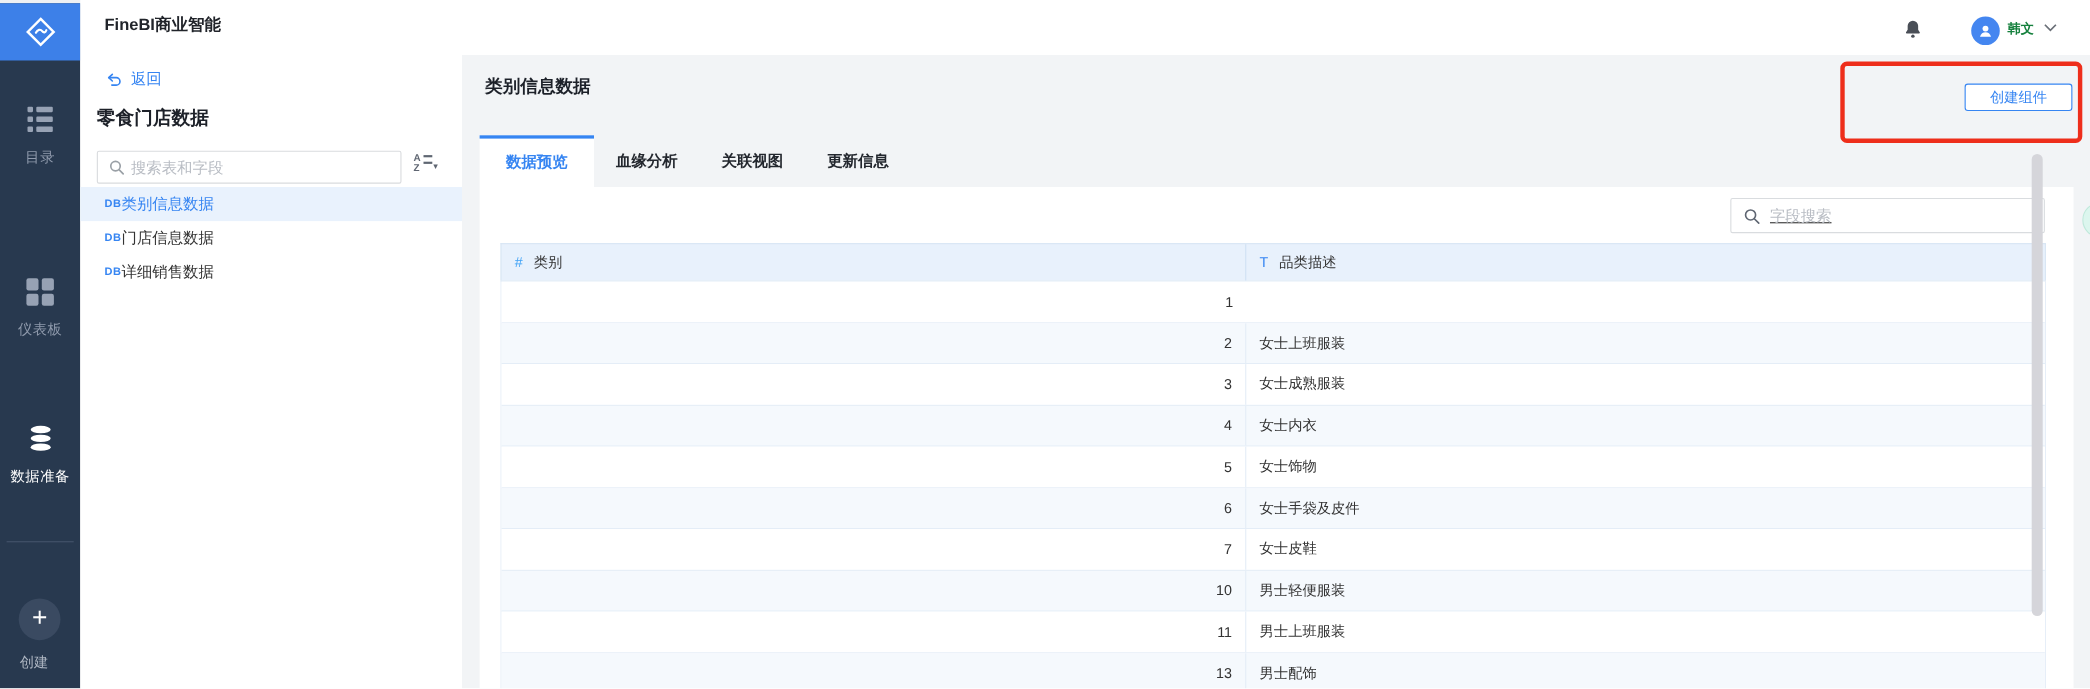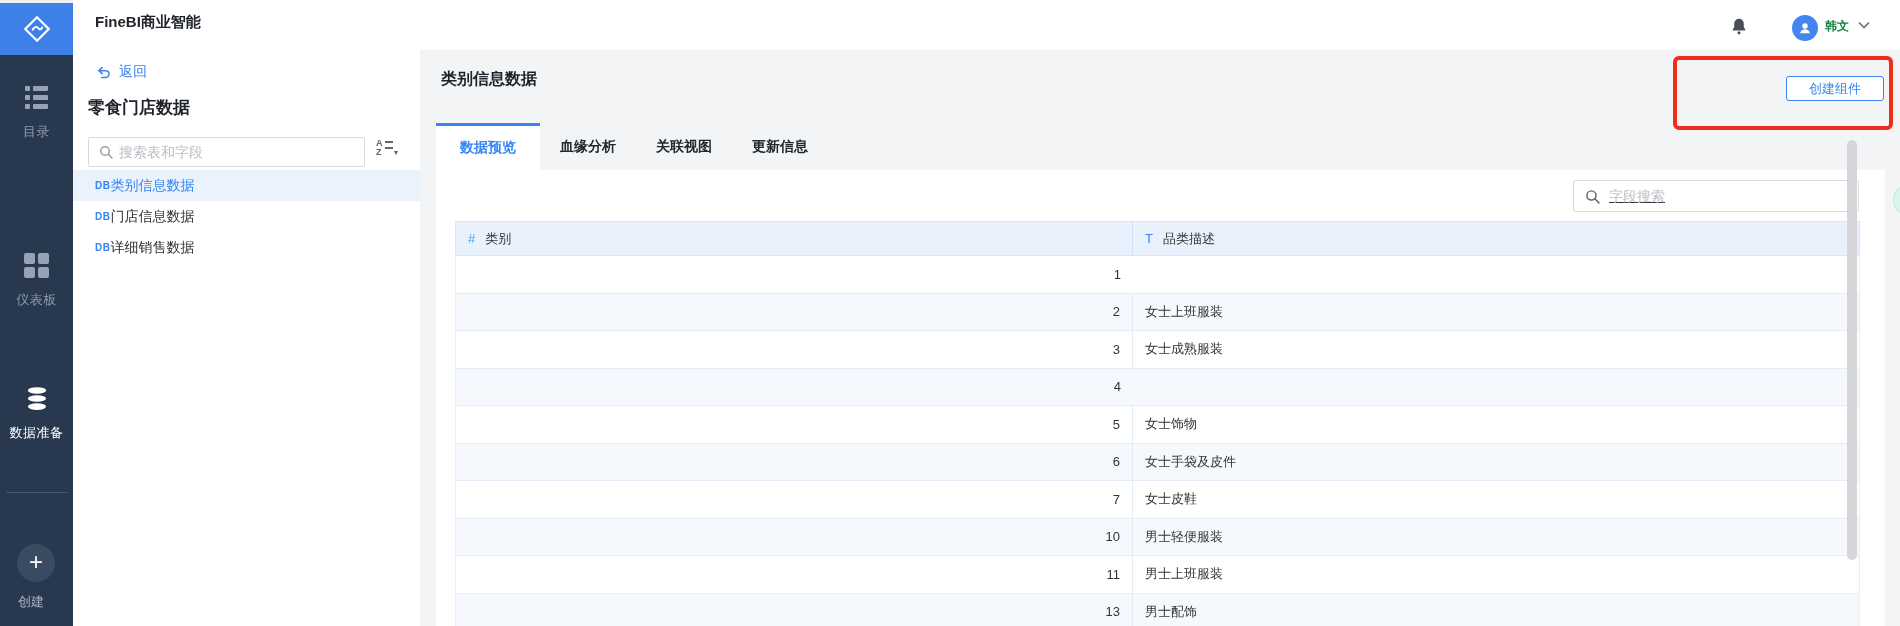--- a/index.html
+++ b/index.html
@@ -12,21 +12,21 @@
   body{font-family:"Liberation Sans","DejaVu Sans",sans-serif;}
   .stage{position:relative;width:1900px;height:626px;background:#fff;overflow:hidden;}
   .topstrip{position:absolute;left:0;top:0;width:1900px;height:3px;background:#eef0f3;}
 
   
   .sidebar{position:absolute;left:0;top:3px;width:73px;height:623px;background:var(--sidebar-bg);}
   .logo-tile{position:absolute;left:0;top:0;width:73px;height:52px;background:var(--logo-blue);display:flex;align-items:center;justify-content:center;cursor:pointer;}
   .nav-item{position:absolute;left:0;width:73px;text-align:center;color:#8f9aac;cursor:pointer;}
   .nav-item .nav-label{font-size:13px;margin-top:12px;letter-spacing:.5px;}
   .nav-item.active{color:#fff;}
-  .nav-item:nth-child(1){top:81px;}
+  .nav-item:nth-child(1){top:92px;}
   .nav-item:nth-child(2){top:249px;}
   .nav-item:nth-child(3){top:382px;}
   .nav-icon{height:27px;display:flex;align-items:center;justify-content:center;}
   
   .icon-list{display:inline-flex;flex-direction:column;gap:4px;}
   .icon-list i{display:flex;gap:3px;align-items:center;}
   .icon-list i b{width:5px;height:5px;background:#97a2b4;border-radius:1px;}
   .icon-list i s{width:15px;height:5px;background:#97a2b4;border-radius:1px;display:block;}
   
   .icon-grid{display:inline-grid;grid-template-columns:11px 11px;grid-template-rows:11px 11px;gap:3px;}
@@ -263,20 +263,21 @@
             <div class="trow">
               <div class="td num">2</div>
               <div class="td desc">女士上班服装</div>
             </div>
             <div class="trow">
               <div class="td num">3</div>
               <div class="td desc">女士成熟服装</div>
             </div>
             <div class="trow">
               <div class="td num">4</div>
+              <div class="td desc">女士内衣</div>
             </div>
             <div class="trow">
               <div class="td num">5</div>
               <div class="td desc">女士饰物</div>
             </div>
             <div class="trow">
               <div class="td num">6</div>
               <div class="td desc">女士手袋及皮件</div>
             </div>
             <div class="trow">

